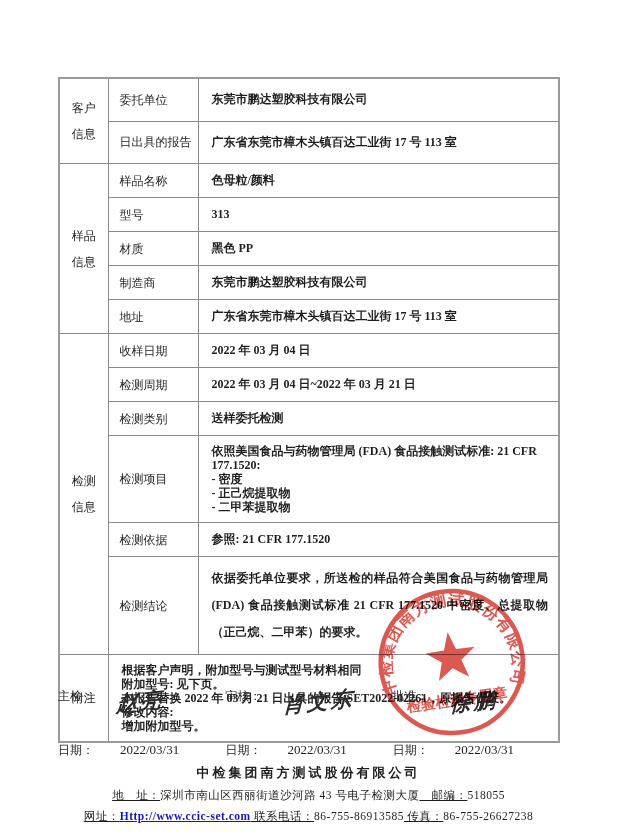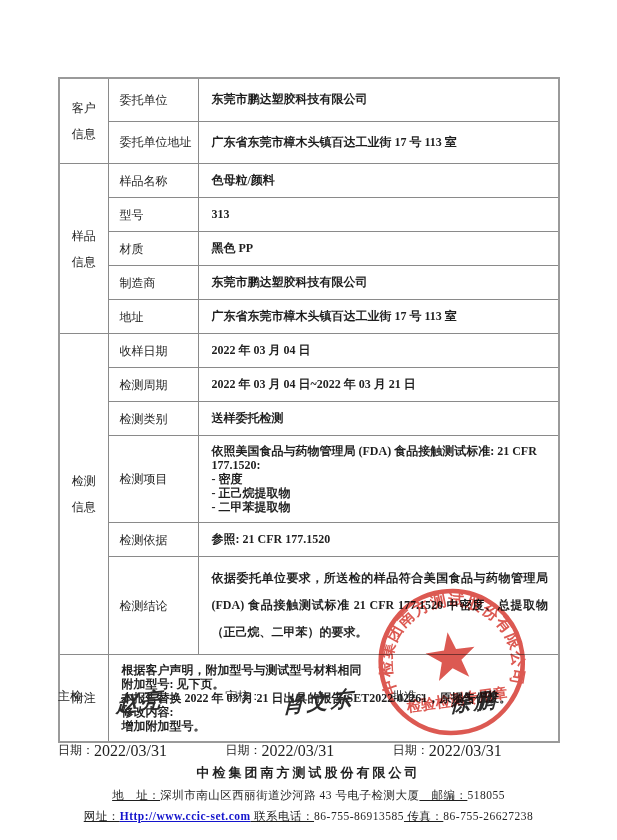--- a/index.html
+++ b/index.html
@@ -51,21 +51,21 @@
   .sig-label { font-size:12px; padding-bottom:6px; white-space:nowrap; }
   .sig-name {
     font-size:21px; font-style:italic; font-weight:bold;
     transform:rotate(-6deg) skewX(-8deg);
     margin-left:22px; color:#2b2b2b; letter-spacing:3px;
     font-family:"DejaVu Serif","Liberation Serif",serif;
   }
   .date-row { display:flex; margin-top:26px;justify-content:space-between; }
   .date-col { width:33.3%; display:flex; }
   .date-label { font-size:12px; white-space:nowrap; }
-  .date-value { font-size:16px; }
+  .date-value { font-size:13px; margin-left:26px; }
   
   .stamp-wrap {
     position:absolute; left:372px; top:584px; width:160px; height:160px;
     transform:rotate(-8deg);
     opacity:0.88; mix-blend-mode:multiply;
     pointer-events:none;
   }
   
   .footer { position:absolute; left:0; right:0; top:764px; text-align:center; }
   .ft-company { font-size:13px; font-weight:bold; letter-spacing:3px; }
@@ -83,21 +83,21 @@
     <tbody>
         <tr>
           <td class="sec" rowspan="2">
             <div>客户</div>
             <div>信息</div>
           </td>
           <td class="fld">委托单位</td>
           <td class="val">东莞市鹏达塑胶科技有限公司</td>
         </tr>
         <tr>
-          <td class="fld">委托单位地址</td>
+          <td class="fld">日出具的报告</td>
           <td class="val">广东省东莞市樟木头镇百达工业街 17 号 113 室</td>
         </tr>
         <tr>
           <td class="sec" rowspan="5">
             <div>样品</div>
             <div>信息</div>
           </td>
           <td class="fld">样品名称</td>
           <td class="val">色母粒/颜料</td>
         </tr>

